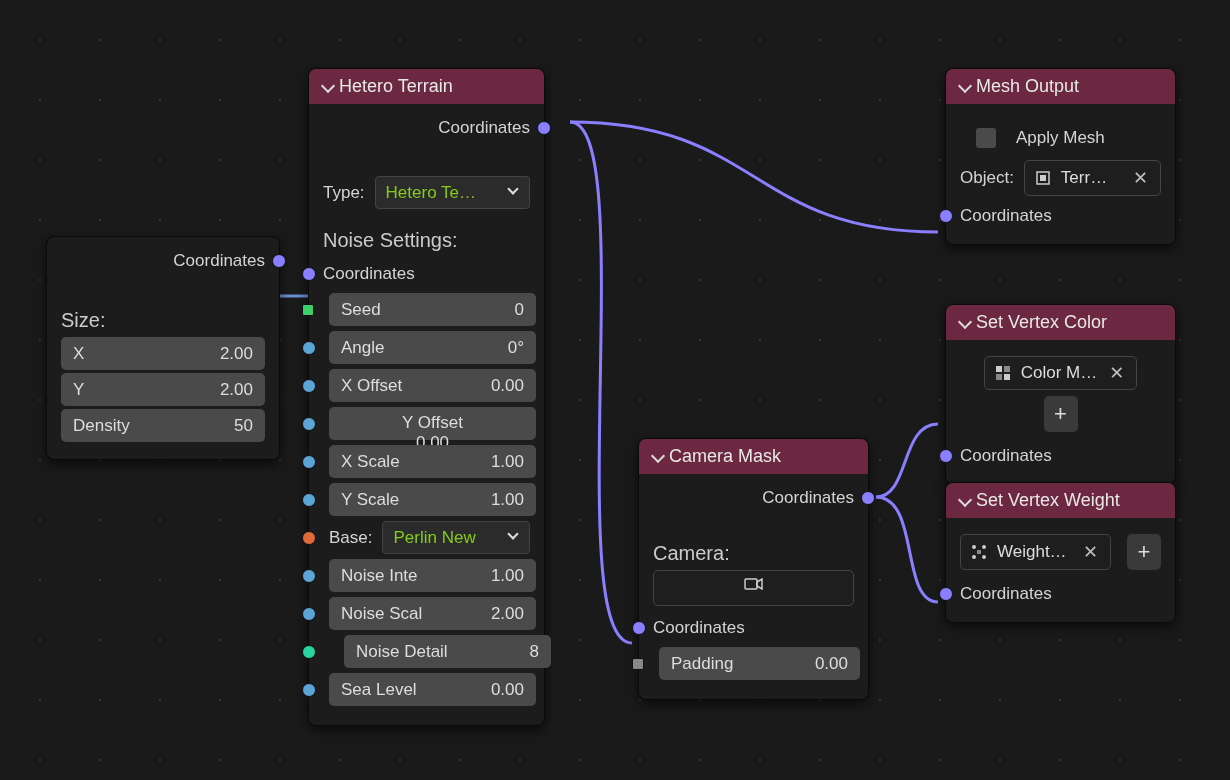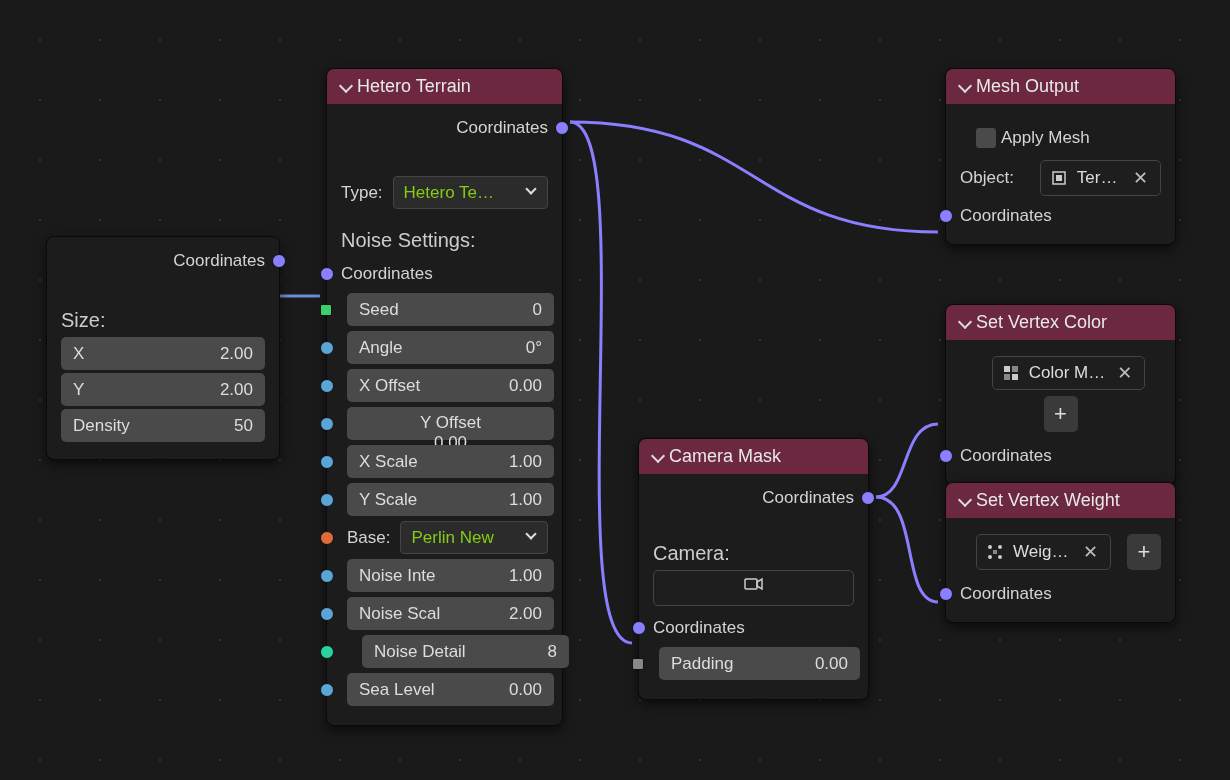--- a/index.html
+++ b/index.html
@@ -160,35 +160,34 @@
     border: 1px solid #444;
     border-radius: 5px;
     padding: 5px 8px;
     display: flex;
     align-items: center;
     gap: 8px;
     color: #ddd;
     flex:1;
     height:36px;
     overflow:hidden;
-    margin-left:16px;
   }
   .obj-field .icon-box {
     width:20px; height:20px;
     display:flex;align-items:center;justify-content:center;
     color:#ccc;
   }
   .obj-field .obj-name { flex:1; white-space:nowrap; overflow:hidden; text-overflow:ellipsis;}
   .x-btn { color:#bbb; font-size:18px; padding:0 4px; cursor:pointer;}
   .plus-btn {
     width:34px;height:36px;background:#3a3a3a;border-radius:5px;
     display:flex;align-items:center;justify-content:center;color:#ddd;font-size:22px;
   }
   .checkbox-row {
-    display:flex;align-items:center;gap:5px;padding:6px 16px;
+    display:flex;align-items:center;gap:20px;padding:6px 16px;
   }
   .checkbox {
     width:20px;height:20px;background:#4a4a4a;border-radius:3px;
   }
   .param-row {
     position:relative;
     margin:5px 0;
   }
   .param-row .field { margin:0; }
 </style>
@@ -219,21 +218,21 @@
       <span class="fname">Y</span>
       <span class="fval">2.00</span>
     </div>
     <div class="field">
       <span class="fname">Density</span>
       <span class="fval">50</span>
     </div>
   </div>
 </div>
 
-<div class="node" style="left:326px; top:68px; width:237px;">
+<div class="node" style="left:308px; top:68px; width:237px;">
   <div class="node-header">
     <span class="chevron"></span>
     <span>Hetero Terrain</span>
   </div>
   <div class="node-body">
     <div class="output-row">
       <span>Coordinates</span>
       <span class="socket out s-purple"></span>
     </div>
     <div style="height:28px"></div>

